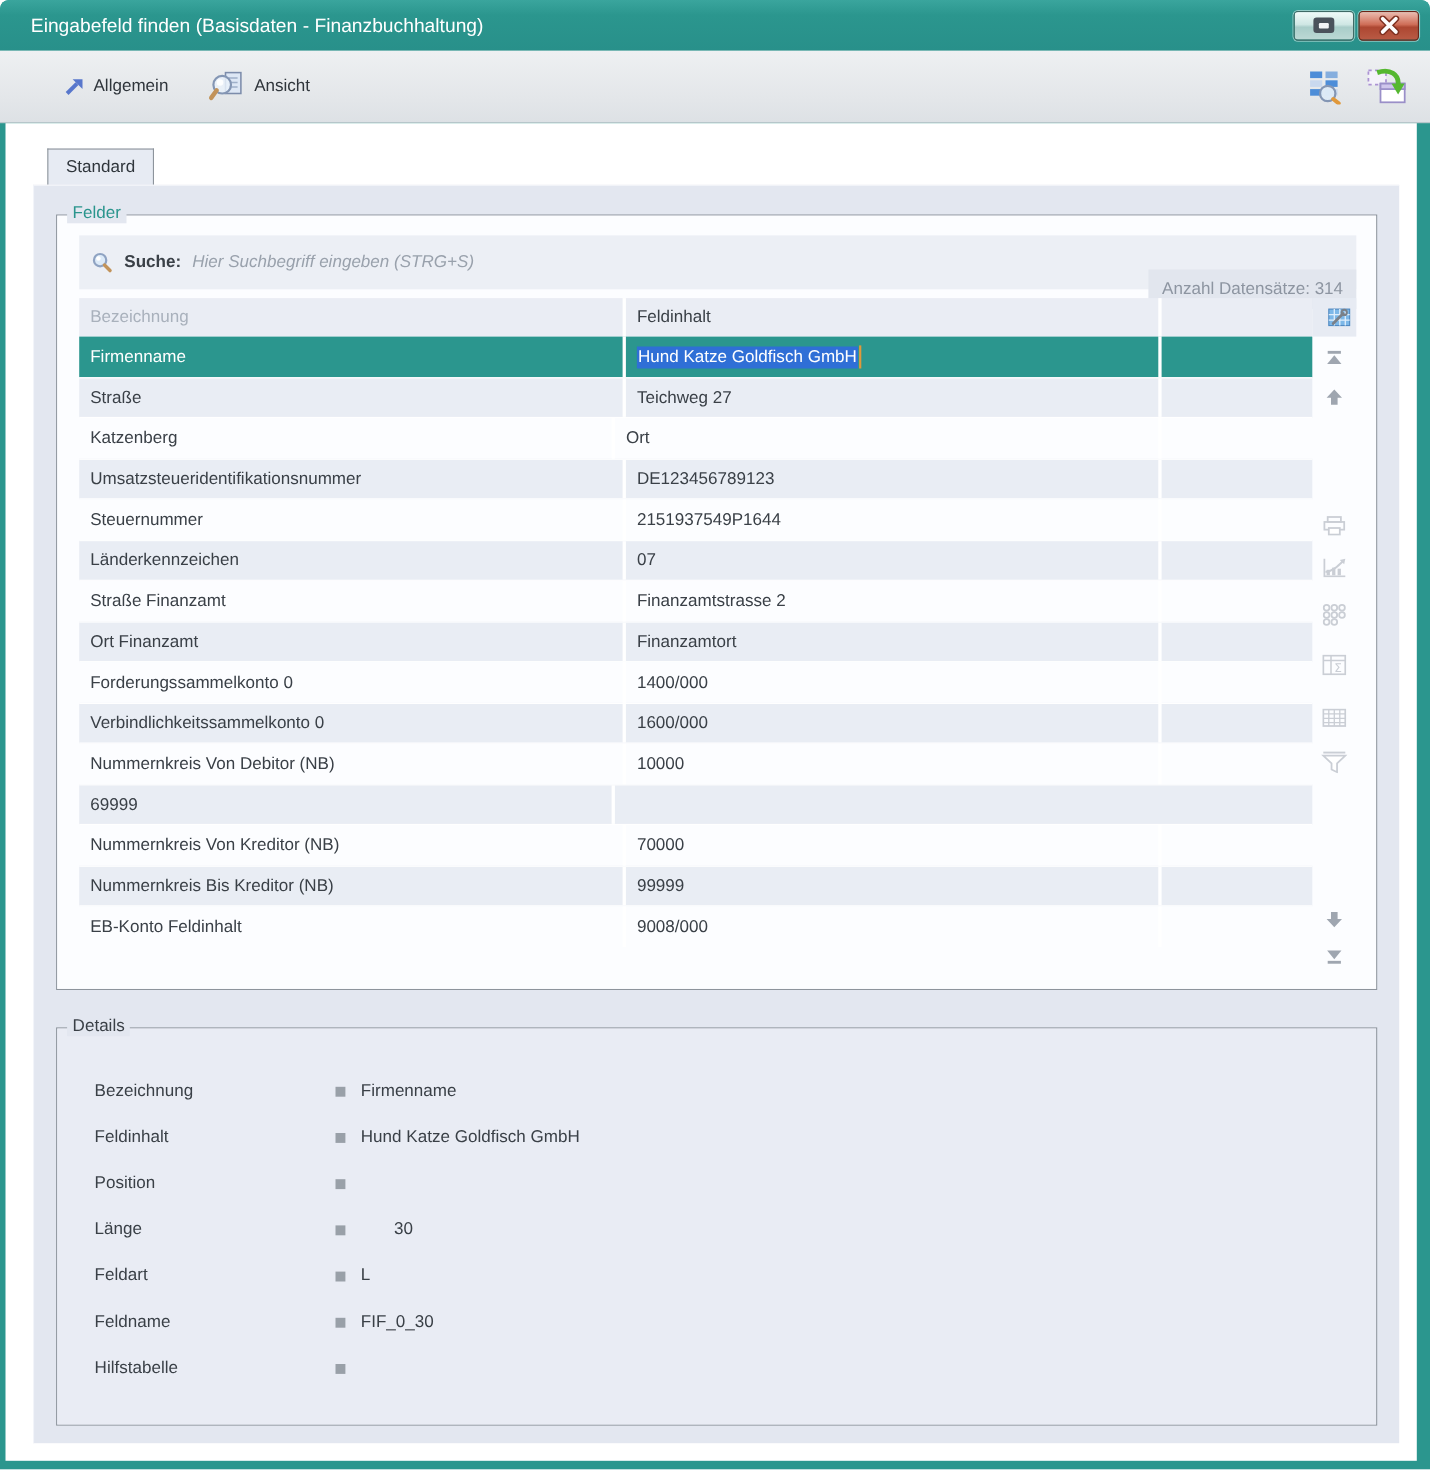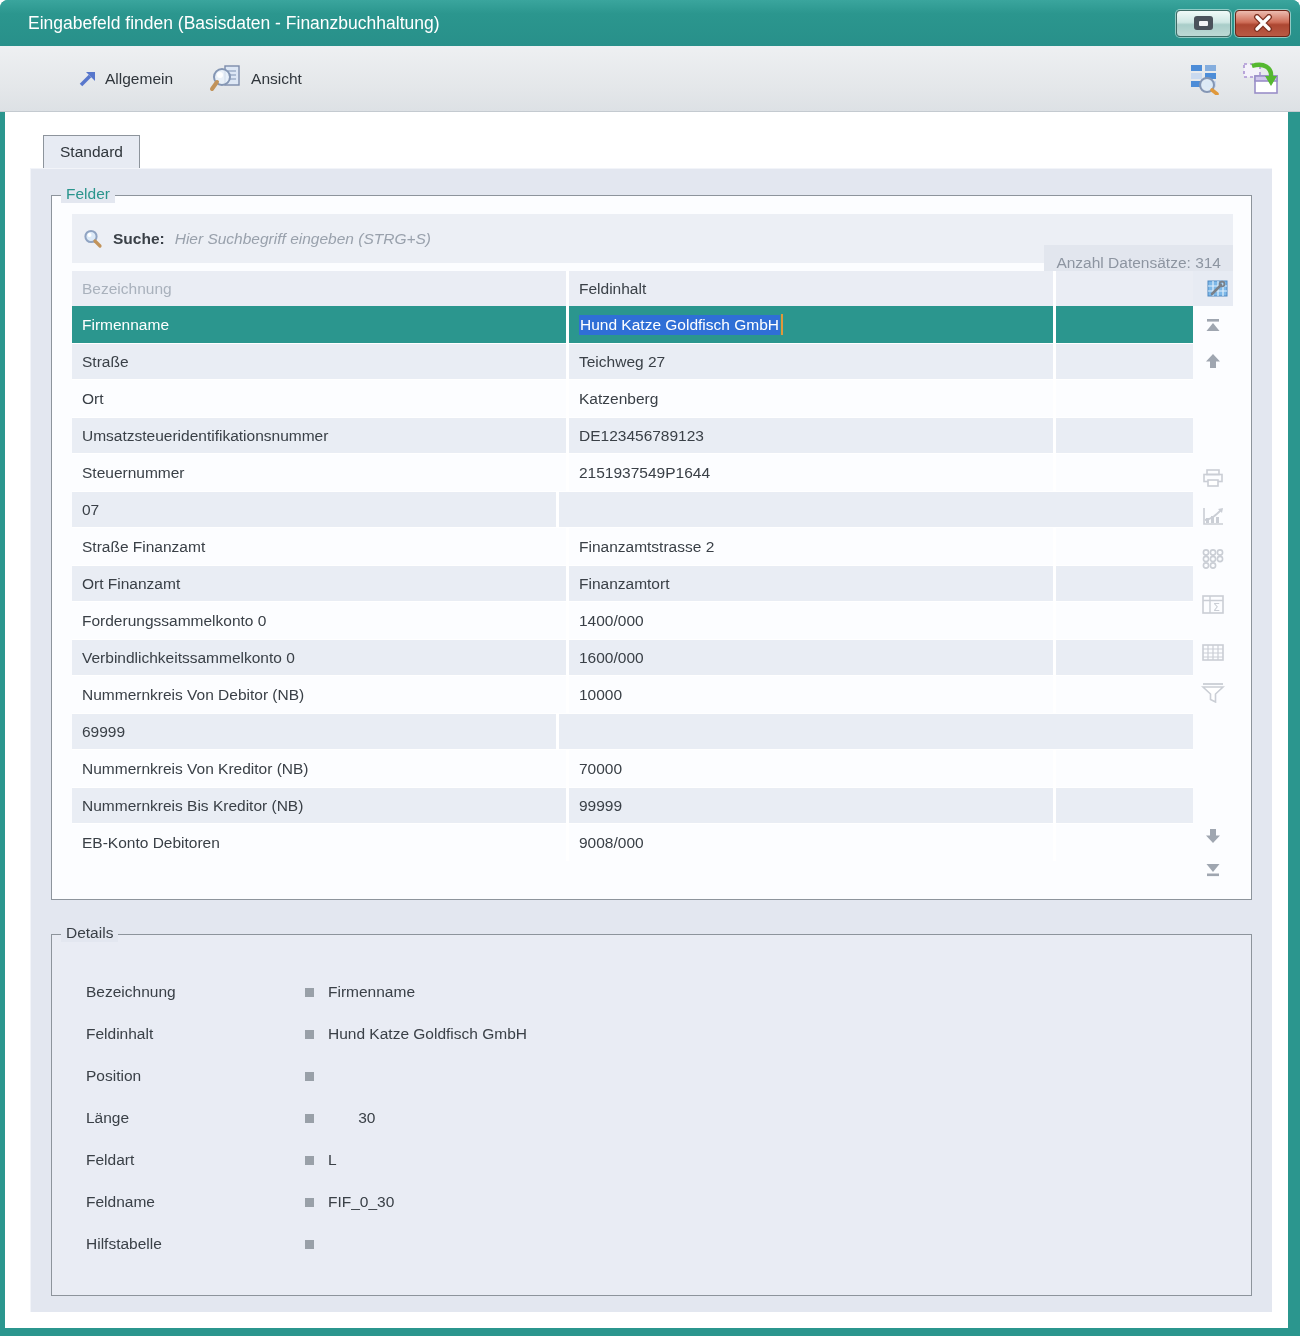--- a/index.html
+++ b/index.html
@@ -15,21 +15,21 @@
               display:flex; align-items:center; }
   .title { color:#fff; font-weight:normal; font-size:17.5px; flex:1; }
   .tb-btn { width:55px; height:27px; border-radius:4px; display:flex; align-items:center; justify-content:center;
             box-shadow:0 0 0 1px rgba(230,245,243,.55); cursor:default; }
   .btn-max { background:linear-gradient(#f0faf8,#cfe7e4 45%,#a9cdc9 55%,#bcd9d5); border:1px solid #3f6a65; margin-right:4px; }
   .max-glyph { width:19px; height:14px; background:#4a525b; border-radius:3px; display:flex; align-items:center; justify-content:center; }
   .max-glyph span { width:9px; height:5px; background:#f2f4f6; border-radius:1px; display:block; }
   .btn-close { background:linear-gradient(#ecbcb0,#cf6e58 45%,#ad4732 55%,#b95a44); border:1px solid #6e2417; }
 
   
-  .toolbar { height:66px; margin:0 -12px 0 -5px; padding:0 14px 0 72px;
+  .toolbar { height:66px; margin:0 -12px 0 -5px; padding:0 14px 0 52px;
              background:linear-gradient(#eef0f2,#e3e6e9 70%,#dde1e5);
              border-bottom:1px solid #c4cad0; display:flex; align-items:center; gap:10px; }
   .tool-item { display:flex; align-items:center; gap:8px; font-size:15.5px; color:#2f353b; padding:4px 6px; border-radius:3px; }
   .tool-item + .tool-item { margin-left:14px; }
   .toolbar .spacer { flex:1; }
   .tool-icon-btn { padding:3px 6px; border-radius:3px; display:flex; align-items:center; }
 
   
   .client { flex:1; background:#ffffff; display:flex; flex-direction:column; overflow:hidden; }
   .tabrow { height:56px; display:flex; align-items:flex-end; padding-left:38px; }
@@ -187,35 +187,36 @@
                 </div>
                 <div class="td td3"></div>
               </div>
 
               <div class="trow odd">
                 <div class="td td1">Straße</div>
                 <div class="td td2">Teichweg 27</div>
                 <div class="td td3"></div>
               </div>
               <div class="trow even">
+                <div class="td td2">Katzenberg</div>
                 <div class="td td1">Ort</div>
-                <div class="td td2">Katzenberg</div>
                 <div class="td td3"></div>
               </div>
               <div class="trow odd">
                 <div class="td td1">Umsatzsteueridentifikationsnummer</div>
                 <div class="td td2">DE123456789123</div>
                 <div class="td td3"></div>
               </div>
               <div class="trow even">
                 <div class="td td1">Steuernummer</div>
                 <div class="td td2">2151937549P1644</div>
                 <div class="td td3"></div>
               </div>
               <div class="trow odd">
+                <div class="td td1">Länderkennzeichen</div>
                 <div class="td td2">07</div>
                 <div class="td td3"></div>
               </div>
               <div class="trow even">
                 <div class="td td1">Straße Finanzamt</div>
                 <div class="td td2">Finanzamtstrasse 2</div>
                 <div class="td td3"></div>
               </div>
               <div class="trow odd">
                 <div class="td td1">Ort Finanzamt</div>
@@ -245,21 +246,21 @@
                 <div class="td td1">Nummernkreis Von Kreditor (NB)</div>
                 <div class="td td2">70000</div>
                 <div class="td td3"></div>
               </div>
               <div class="trow odd">
                 <div class="td td1">Nummernkreis Bis Kreditor (NB)</div>
                 <div class="td td2">99999</div>
                 <div class="td td3"></div>
               </div>
               <div class="trow even">
-                <div class="td td1">EB-Konto Debitoren</div>
+                <div class="td td1">EB-Konto Feldinhalt</div>
                 <div class="td td2">9008/000</div>
                 <div class="td td3"></div>
               </div>
             </div>
 
             <div class="rail">
               <div class="rail-header">
                 <svg width="21" height="17" viewBox="0 0 21 17">
                   <rect x="1" y="1" width="19" height="15" fill="#7db8e8" stroke="#4e87c0" stroke-width="1"></rect>
                   <path d="M1 6 H20 M1 11 H20 M6 1 V16 M11 1 V16 M16 1 V16" stroke="#dfeefb" stroke-width="1.2"></path>

